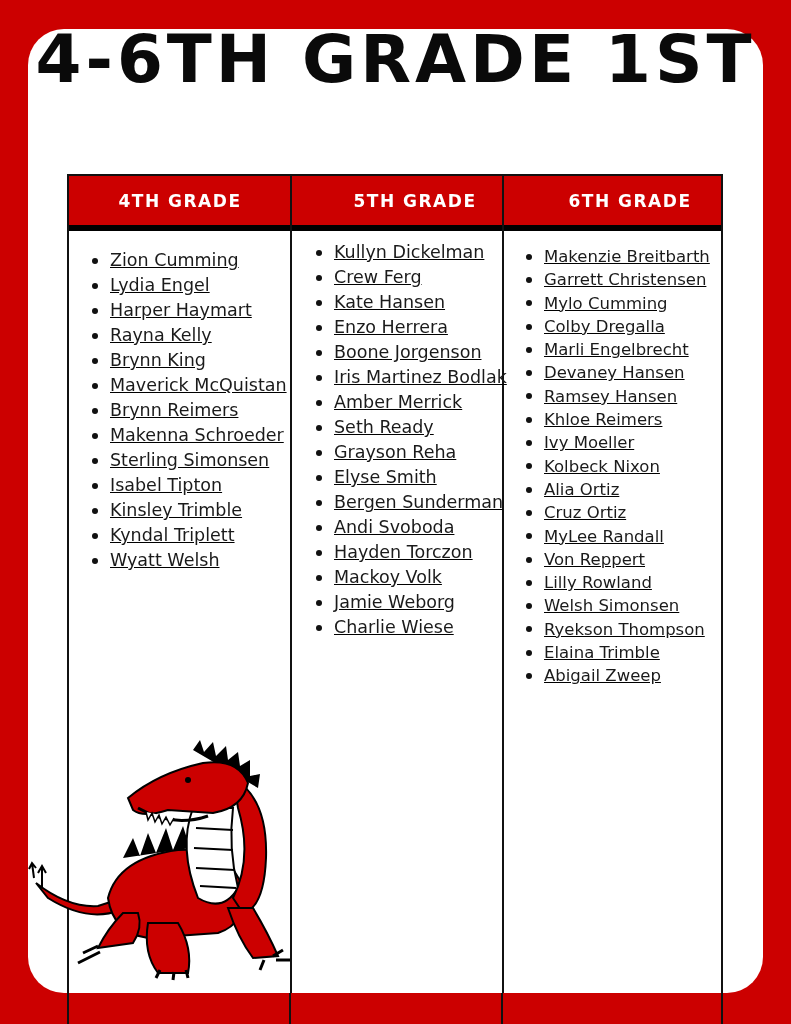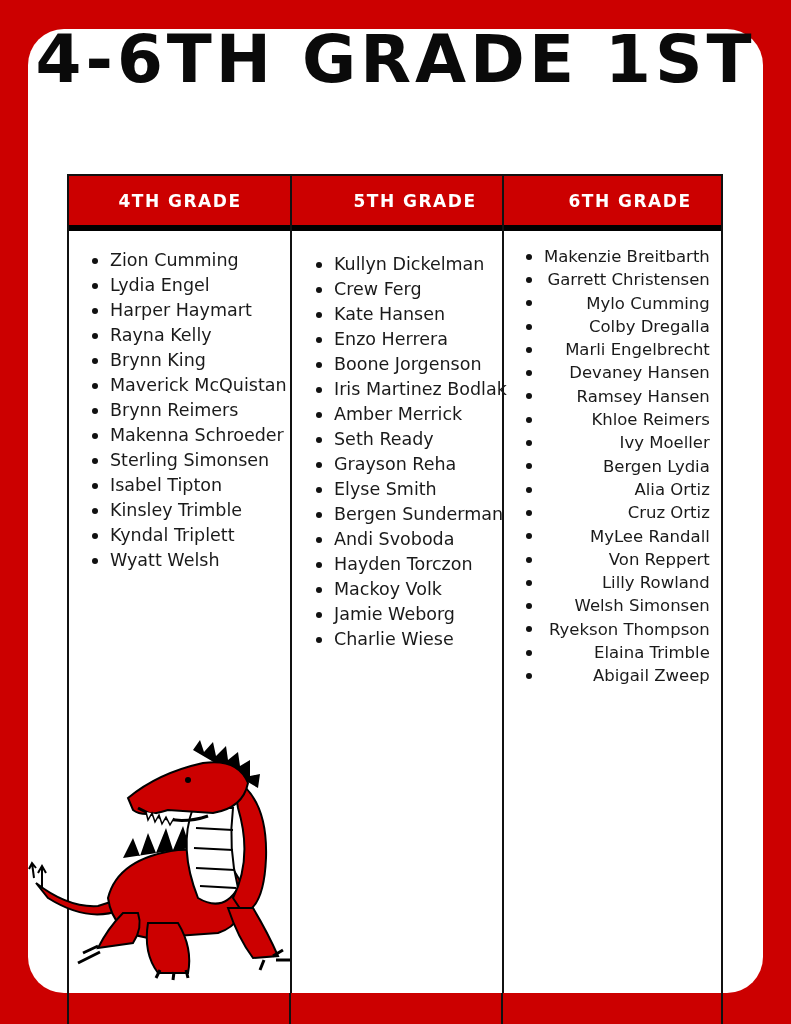--- a/index.html
+++ b/index.html
@@ -32,31 +32,31 @@
     color: #ffffff; font-weight: bold; font-size: 17px; letter-spacing: 1.5px;
     text-transform: uppercase; display: flex; align-items: center; justify-content: center;
     box-sizing: border-box;
   }
   .col-divider {
     position: absolute; top: 0; width: 2px; height: 850px; background: #111;
   }
   .col {
     position: absolute; top: 70px;
   }
-  .col ul { margin: 0; padding: 0; list-style: none; }
+  .col ul { margin: 0; padding: 0; list-style: none; text-decoration: underline; }
   .col li {
     position: relative; padding-left: 21px; color: #1a1a1a;
     font-family: "DejaVu Sans", sans-serif;
   }
   .col li::before {
     content: ""; position: absolute; left: 3px; top: 50%; width: 6px; height: 6px;
     margin-top: -3px; border-radius: 50%; background: #111;
   }
   .col-4 li, .col-5 li { font-size: 17.5px; line-height: 25px; }
-  .col-6 li { font-size: 16.5px; line-height: 23.3px; text-align: right; }
+  .col-6 li { font-size: 16.5px; line-height: 23.3px; }
   .bottom-band {
     position: absolute; left: 0; top: 993px; width: 791px; height: 31px; background: #cc0000;
   }
   .dragon { position: absolute; left: 28px; top: 738px; width: 270px; height: 250px; }
 </style>
 </head>
 <body>
 
 <div class="card"></div>
 
@@ -84,21 +84,21 @@
       <li>Brynn Reimers</li>
       <li>Makenna Schroeder</li>
       <li>Sterling Simonsen</li>
       <li>Isabel Tipton</li>
       <li>Kinsley Trimble</li>
       <li>Kyndal Triplett</li>
       <li>Wyatt Welsh</li>
     </ul>
   </div>
 
-  <div class="col col-5" style="left:244px; top:78px;">
+  <div class="col col-5" style="left:244px; top:66px;">
     <ul>
       <li>Kullyn Dickelman</li>
       <li>Crew Ferg</li>
       <li>Kate Hansen</li>
       <li>Enzo Herrera</li>
       <li>Boone Jorgenson</li>
       <li>Iris Martinez Bodlak</li>
       <li>Amber Merrick</li>
       <li>Seth Ready</li>
       <li>Grayson Reha</li>
@@ -116,21 +116,21 @@
     <ul>
       <li>Makenzie Breitbarth</li>
       <li>Garrett Christensen</li>
       <li>Mylo Cumming</li>
       <li>Colby Dregalla</li>
       <li>Marli Engelbrecht</li>
       <li>Devaney Hansen</li>
       <li>Ramsey Hansen</li>
       <li>Khloe Reimers</li>
       <li>Ivy Moeller</li>
-      <li>Bergen Lydia</li>
+      <li>Kolbeck Nixon</li>
       <li>Alia Ortiz</li>
       <li>Cruz Ortiz</li>
       <li>MyLee Randall</li>
       <li>Von Reppert</li>
       <li>Lilly Rowland</li>
       <li>Welsh Simonsen</li>
       <li>Ryekson Thompson</li>
       <li>Elaina Trimble</li>
       <li>Abigail Zweep</li>
     </ul>

